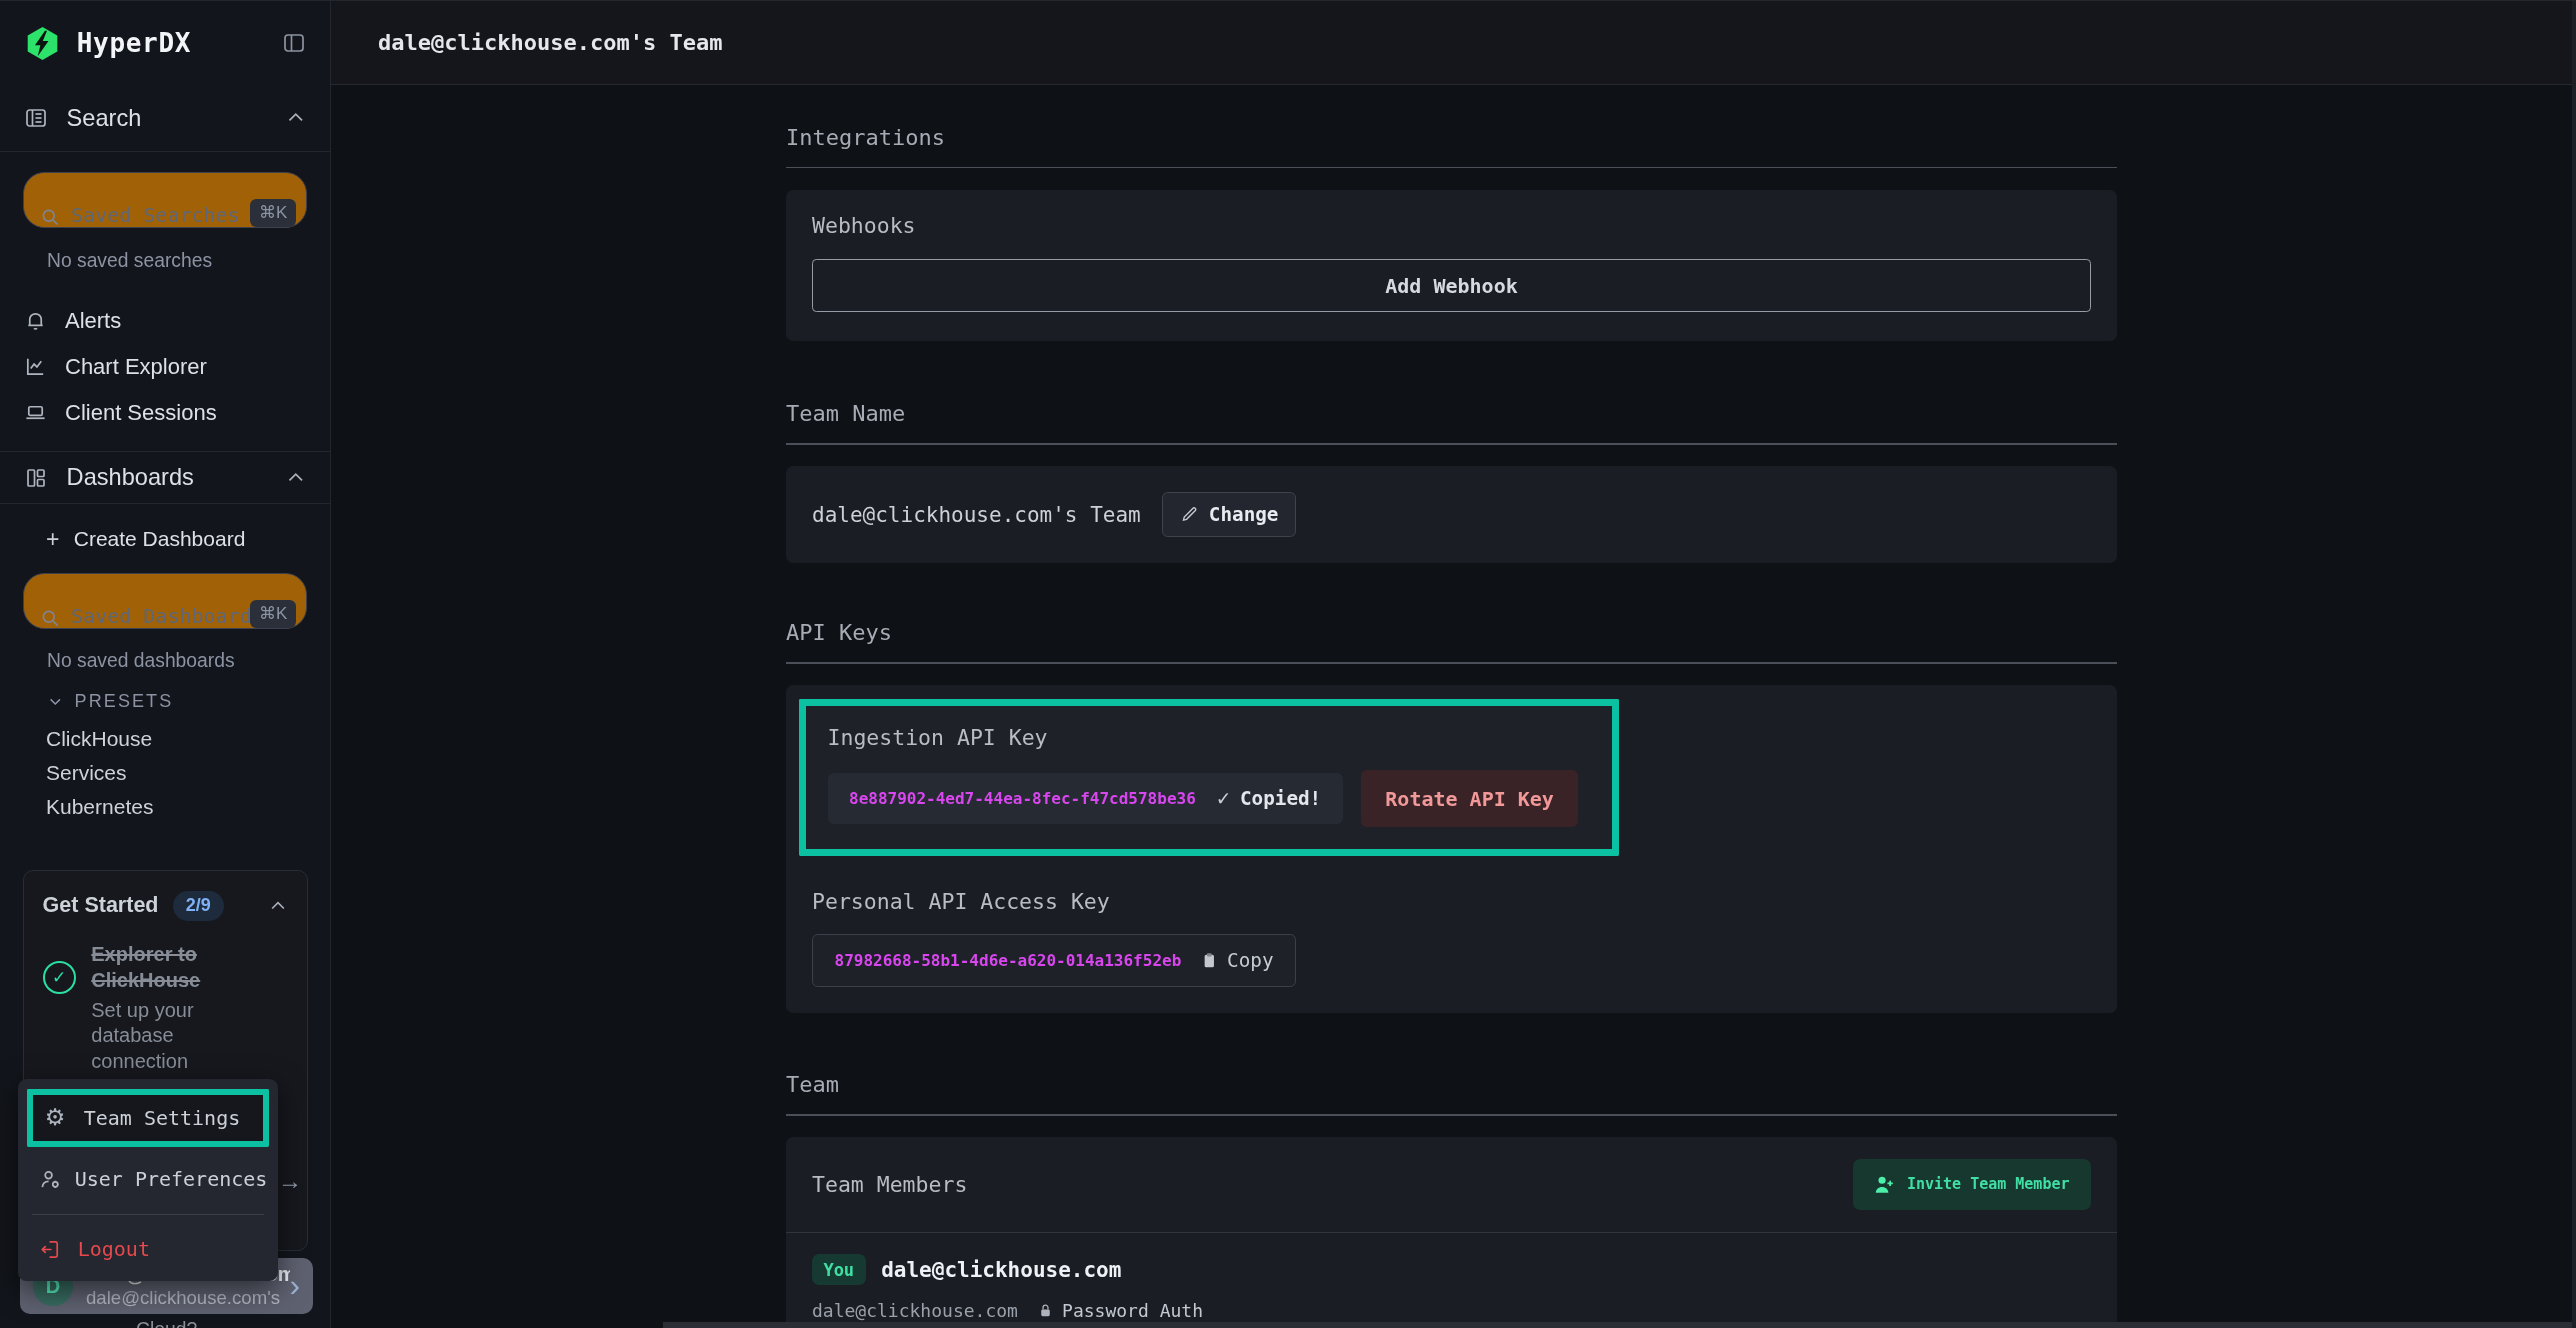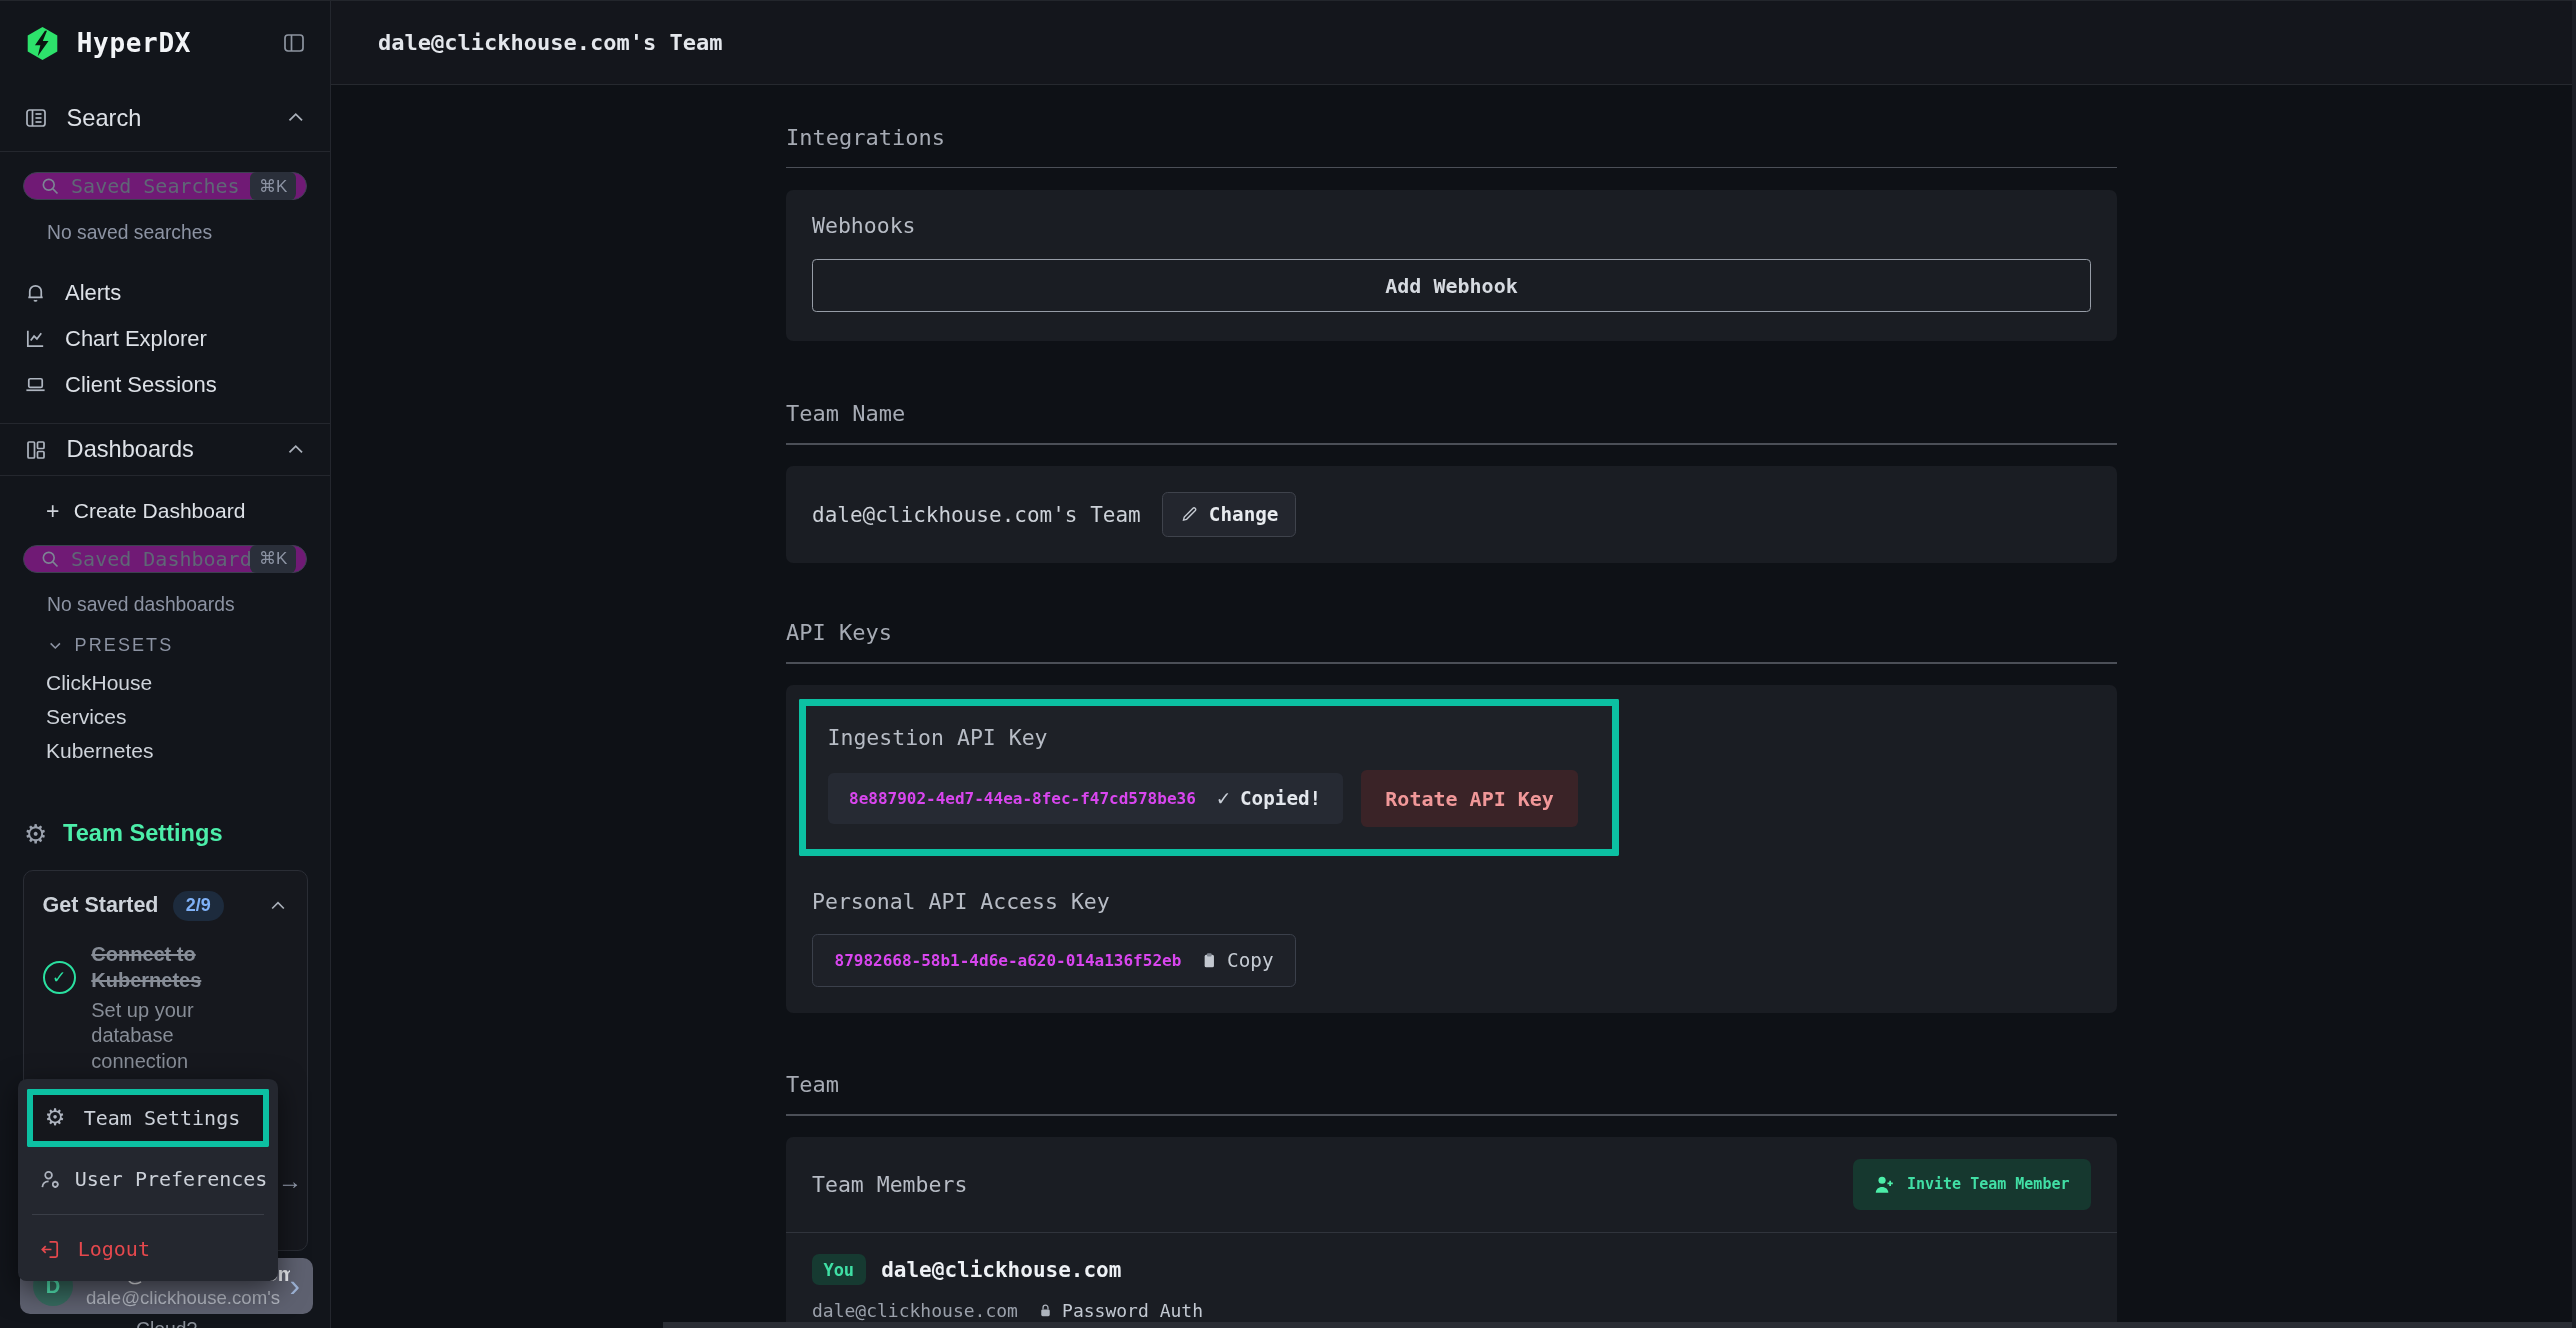--- a/index.html
+++ b/index.html
@@ -19,21 +19,21 @@
   .logo-row{display:flex;align-items:center;height:84px;padding:0 24px}
   .logo-mark{width:37px;height:37px;display:inline-flex}
   .logo-text{font-family:var(--mono);font-weight:bold;font-size:26px;color:#f2f4f7;margin-left:15.7px;letter-spacing:0.7px}
   .panel-toggle{margin-left:auto;color:#8d94a0;display:inline-flex;cursor:pointer}
 
   .section-head{display:flex;align-items:center;height:67px;padding:0 24px;border-bottom:1.4px solid var(--line-soft)}
   .section-head.dash{border-top:1.4px solid var(--line-soft);margin-top:15.7px;height:53px}
   .section-head .s-label{font-size:23.6px;color:#dde1e7;margin-left:18.6px}
   .section-head .chev{margin-left:auto;color:#aab0ba;display:inline-flex}
 
-  .searchbox{margin:20px 23px 0 23px;height:28px;border:1.4px solid #3c4150;background:#701a75;border-radius:21.5px;display:flex;align-items:center;padding:0 10px 0 15.7px}
+  .searchbox{margin:20px 23px 0 23px;height:56px;border:1.4px solid #3c4150;background:#a16207;border-radius:21.5px;display:flex;align-items:flex-end;padding:0 10px 0 15.7px}
   .searchbox .mag{color:#7d8594;display:inline-flex}
   .searchbox input{flex:1;background:transparent;border:none;outline:none;font-family:var(--mono);font-size:20px;color:#cfd4dc;margin-left:11.4px;min-width:0}
   .searchbox input::placeholder{color:#5f6776}
   .kbd{background:#2a2f3a;color:#8c93a3;border-radius:6.4px;font-size:17px;padding:3.6px 8.6px;font-family:var(--sans)}
 
   .muted-note{color:#8c93a3;font-size:19.3px;margin:21.5px 0 0 47px}
   .nav{margin-top:26px}
   .nav-item{display:flex;align-items:center;height:46px;padding:0 24px;cursor:pointer}
   .nav-item .ni-icon{width:24px;color:#aeb5c0;display:inline-flex}
   .nav-item .ni-label{font-size:22px;color:#dde1e7;margin-left:17px}
@@ -278,21 +278,21 @@
         <span class="gs-badge">2/9</span>
         <span class="gs-chev">
           <svg width="20" height="20" viewBox="0 0 24 24" fill="none" stroke="currentColor" stroke-width="2">
               <polyline points="5,15 12,8 19,15"></polyline>
             </svg>
         </span>
       </div>
       <div class="gs-item">
         <span class="gs-check">✓</span>
         <span class="gs-texts">
-          <span class="gs-it">Connect to Kubernetes</span>
+          <span class="gs-it">Explorer to ClickHouse</span>
           <div class="gs-sub">Set up your database connection</div>
         </span>
       </div>
       <div class="gs-item second">
         <span class="gs-check">✓</span>
         <span class="gs-texts">
           <span class="gs-it">Create Data Sources</span>
           <div class="gs-sub">Configure where your</div>
         </span>
       </div>

